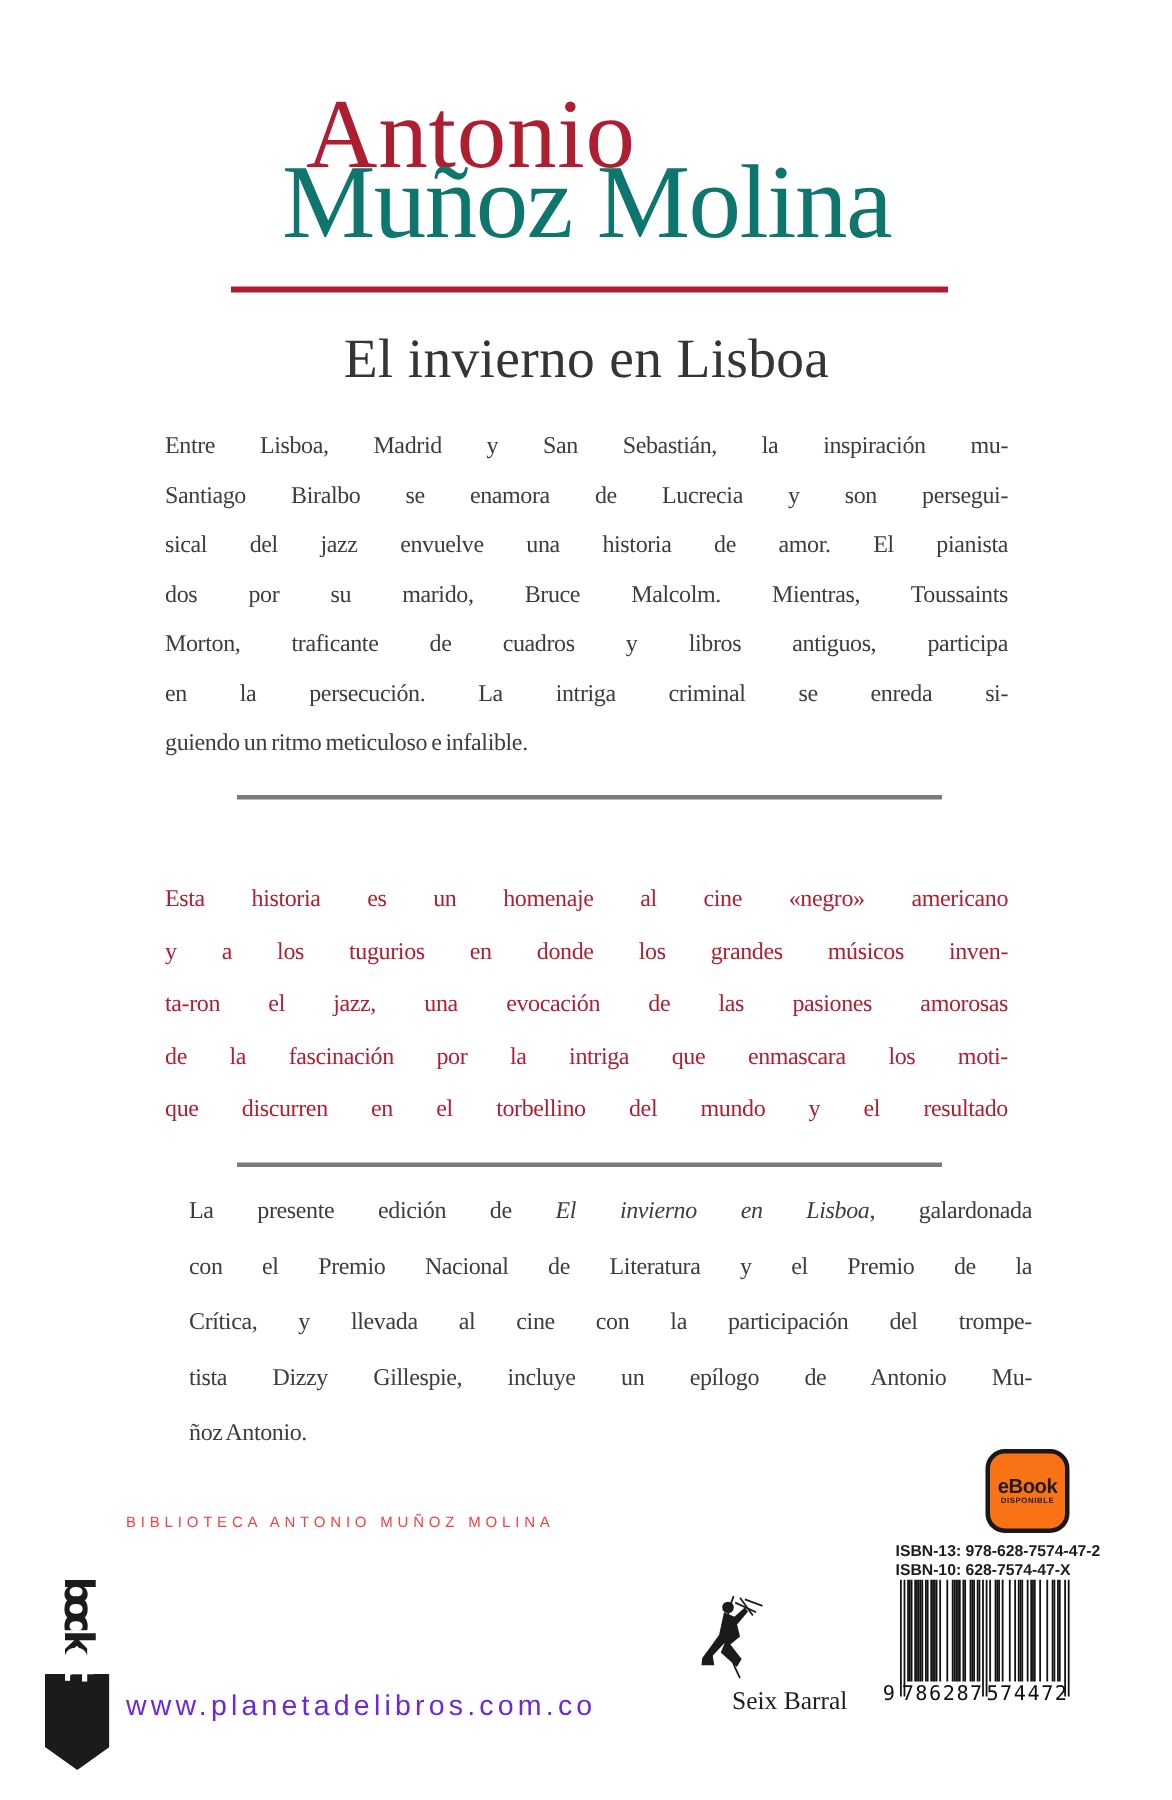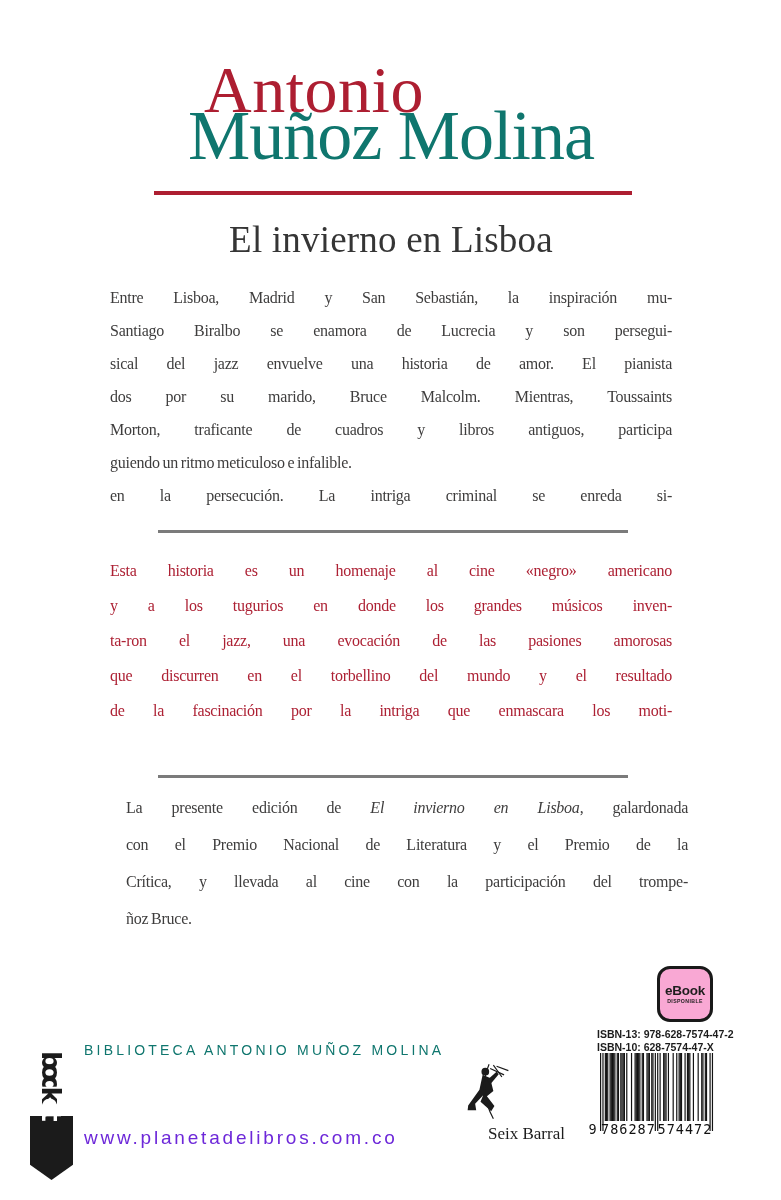--- a/index.html
+++ b/index.html
@@ -29,32 +29,32 @@
 
   
   .para{
     left:110px;width:562px;
     font-size:16px;letter-spacing:-0.25px;word-spacing:-1px;
     color:#3e3d3d;
   }
   .para .jl{text-align:justify;text-align-last:justify;}
   .para .jl.last{text-align-last:left;}
   .p1{top:281px;line-height:33px;}
-  .p2{top:553px;line-height:35px;color:#ad2134;}
+  .p2{top:582px;line-height:35px;color:#ad2134;}
   .p3{top:789px;line-height:37px;margin-left:16px;}
   .divider{left:158px;width:470px;height:3px;background:#7b7b7b;}
   .d1{top:530px;}
   .d2{top:775px;}
   .ital{font-style:italic;}
 
   
   .collection{
-    left:84px;top:1042px;width:420px;
+    left:84px;top:1010px;width:420px;
     font-family:"Liberation Sans", sans-serif;
-    font-size:14px;letter-spacing:3.2px;color:#0f766e;font-weight:500;
+    font-size:10px;letter-spacing:3.2px;color:#ef4444;font-weight:500;
   }
   .website{
     left:84px;top:1127px;width:340px;
     font-family:"Liberation Sans", sans-serif;
     font-size:19px;letter-spacing:2.8px;color:#6d28d9;
   }
 
   
   .booket{left:28px;top:1051px;width:46px;height:132px;}
   .booket-mark{
@@ -81,21 +81,21 @@
   .seix-label{
     font-family:"Liberation Serif", serif;font-size:17px;color:#1d1d1d;
     margin-top:2px;white-space:nowrap;margin-left:40px;
   }
 
   
   .ebook{
     left:657px;top:966px;width:50px;height:50px;
     border:3px solid #191919;border-radius:13px;
     display:flex;flex-direction:column;align-items:center;justify-content:center;
-    font-family:"Liberation Sans", sans-serif;color:#1d1d1d;background:#f9a8d4;
+    font-family:"Liberation Sans", sans-serif;color:#1d1d1d;background:#f97316;
   }
   .ebook-line1{font-size:13.5px;font-weight:600;letter-spacing:-0.3px;line-height:14px;}
   .ebook-line2{font-size:5.2px;font-weight:600;letter-spacing:0.4px;line-height:7px;}
 
   
   .isbn{
     left:597px;top:1028px;width:160px;
     font-family:"Liberation Sans", sans-serif;font-size:10.5px;font-weight:700;
     color:#1c1c1c;line-height:12.5px;white-space:nowrap;
   }
@@ -111,41 +111,42 @@
 <div class="abs author-line2">Muñoz Molina</div>
 <div class="abs author-rule"></div>
 <div class="abs book-title">El invierno en Lisboa</div>
 
 <div class="abs para p1">
   <div class="jl">Entre Lisboa, Madrid y San Sebastián, la inspiración mu-</div>
   <div class="jl">Santiago Biralbo se enamora de Lucrecia y son persegui-</div>
   <div class="jl">sical del jazz envuelve una historia de amor. El pianista</div>
   <div class="jl">dos por su marido, Bruce Malcolm. Mientras, Toussaints</div>
   <div class="jl">Morton, traficante de cuadros y libros antiguos, participa</div>
+  <div class="jl">en la persecución. La intriga criminal se enreda si-</div>
   <div class="jl last">guiendo un ritmo meticuloso e infalible.</div>
-  <div class="jl">en la persecución. La intriga criminal se enreda si-</div>
 </div>
 
 <div class="abs divider d1"></div>
 
 <div class="abs para p2">
   <div class="jl">Esta historia es un homenaje al cine «negro» americano</div>
   <div class="jl">y a los tugurios en donde los grandes músicos inven-</div>
   <div class="jl">ta-ron el jazz, una evocación de las pasiones amorosas</div>
+  <div class="jl">de la fascinación por la intriga que enmascara los moti-</div>
   <div class="jl">que discurren en el torbellino del mundo y el resultado</div>
-  <div class="jl">de la fascinación por la intriga que enmascara los moti-</div>
 </div>
 
 <div class="abs divider d2"></div>
 
 <div class="abs para p3">
   <div class="jl"><span>La presente edición de </span><span class="ital">El invierno en Lisboa</span><span>, galardonada</span></div>
   <div class="jl">con el Premio Nacional de Literatura y el Premio de la</div>
   <div class="jl">Crítica, y llevada al cine con la participación del trompe-</div>
-  <div class="jl last">ñoz Bruce.</div>
+  <div class="jl">tista Dizzy Gillespie, incluye un epílogo de Antonio Mu-</div>
+  <div class="jl last">ñoz Antonio.</div>
 </div>
 
 <div class="abs booket">
   <div class="booket-mark"></div>
   <div class="booket-word"><span class="bk-black">boo</span><span class="bk-k">k</span><span class="bk-white">et</span></div>
 </div>
 
 <div class="abs collection">BIBLIOTECA ANTONIO MUÑOZ MOLINA</div>
 <div class="abs website">www.planetadelibros.com.co</div>
 

